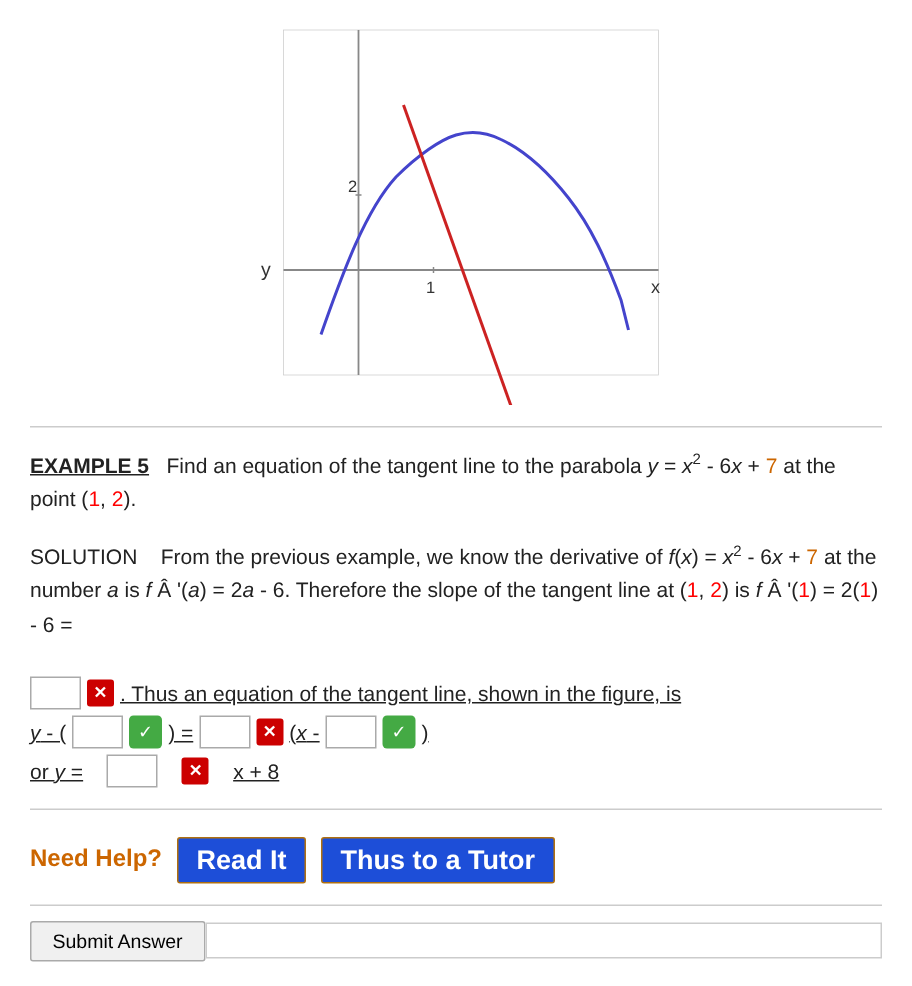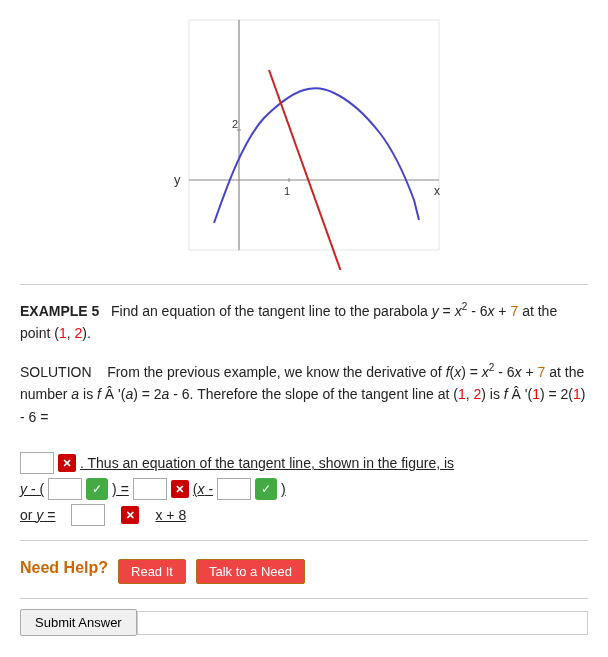--- a/index.html
+++ b/index.html
@@ -39,20 +39,21 @@
       margin: 14px 0;
     }
 
     
     .example-section {
       margin-bottom: 10px;
     }
     .example-title {
       font-weight: bold;
       font-size: 14px;
+      text-decoration: underline;
     }
     .example-text {
       font-size: 14px;
       line-height: 1.6;
     }
     sup { font-size: 10px; }
 
     
     .input-row {
       display: flex;
@@ -108,37 +109,37 @@
     .or-row {
       display: flex;
       align-items: center;
       gap: 16px;
       margin: 2px 0;
     }
 
     
     .need-help {
       display: flex;
-      align-items: flex-start;
+      align-items: center;
       gap: 10px;
       margin: 18px 0 14px 0;
     }
     .need-help-label {
       color: #cc6600;
       font-weight: bold;
       font-size: 16px;
     }
     .help-btn {
-      background: #ef4444;
+      background: #1d4ed8;
       color: #fff;
       border: 1px solid #b07010;
       padding: 4px 12px;
-      font-size: 13px;
-      cursor: pointer;
-      font-weight: normal;
+      font-size: 18px;
+      cursor: pointer;
+      font-weight: bold;
       border-radius: 2px;
     }
 
     
     .submit-row {
       border-top: 1px solid #ccc;
       padding-top: 10px;
       display: flex;
       align-items: center;
       gap: 0;
@@ -241,21 +242,21 @@
       <span class="x-btn">✕</span>
       <span class="inline-text">x + 8</span>
     </div>
   </div>
 
   <hr class="divider">
 
   <div class="need-help">
     <span class="need-help-label">Need Help?</span>
     <button class="help-btn">Read It</button>
-    <button class="help-btn">Talk to a Need</button>
+    <button class="help-btn">Thus to a Tutor</button>
   </div>
 
   <div class="submit-row">
     <button class="submit-btn">Submit Answer</button>
     <div class="submit-input-area"></div>
   </div>
 
 </div>
 
 </body></html>

